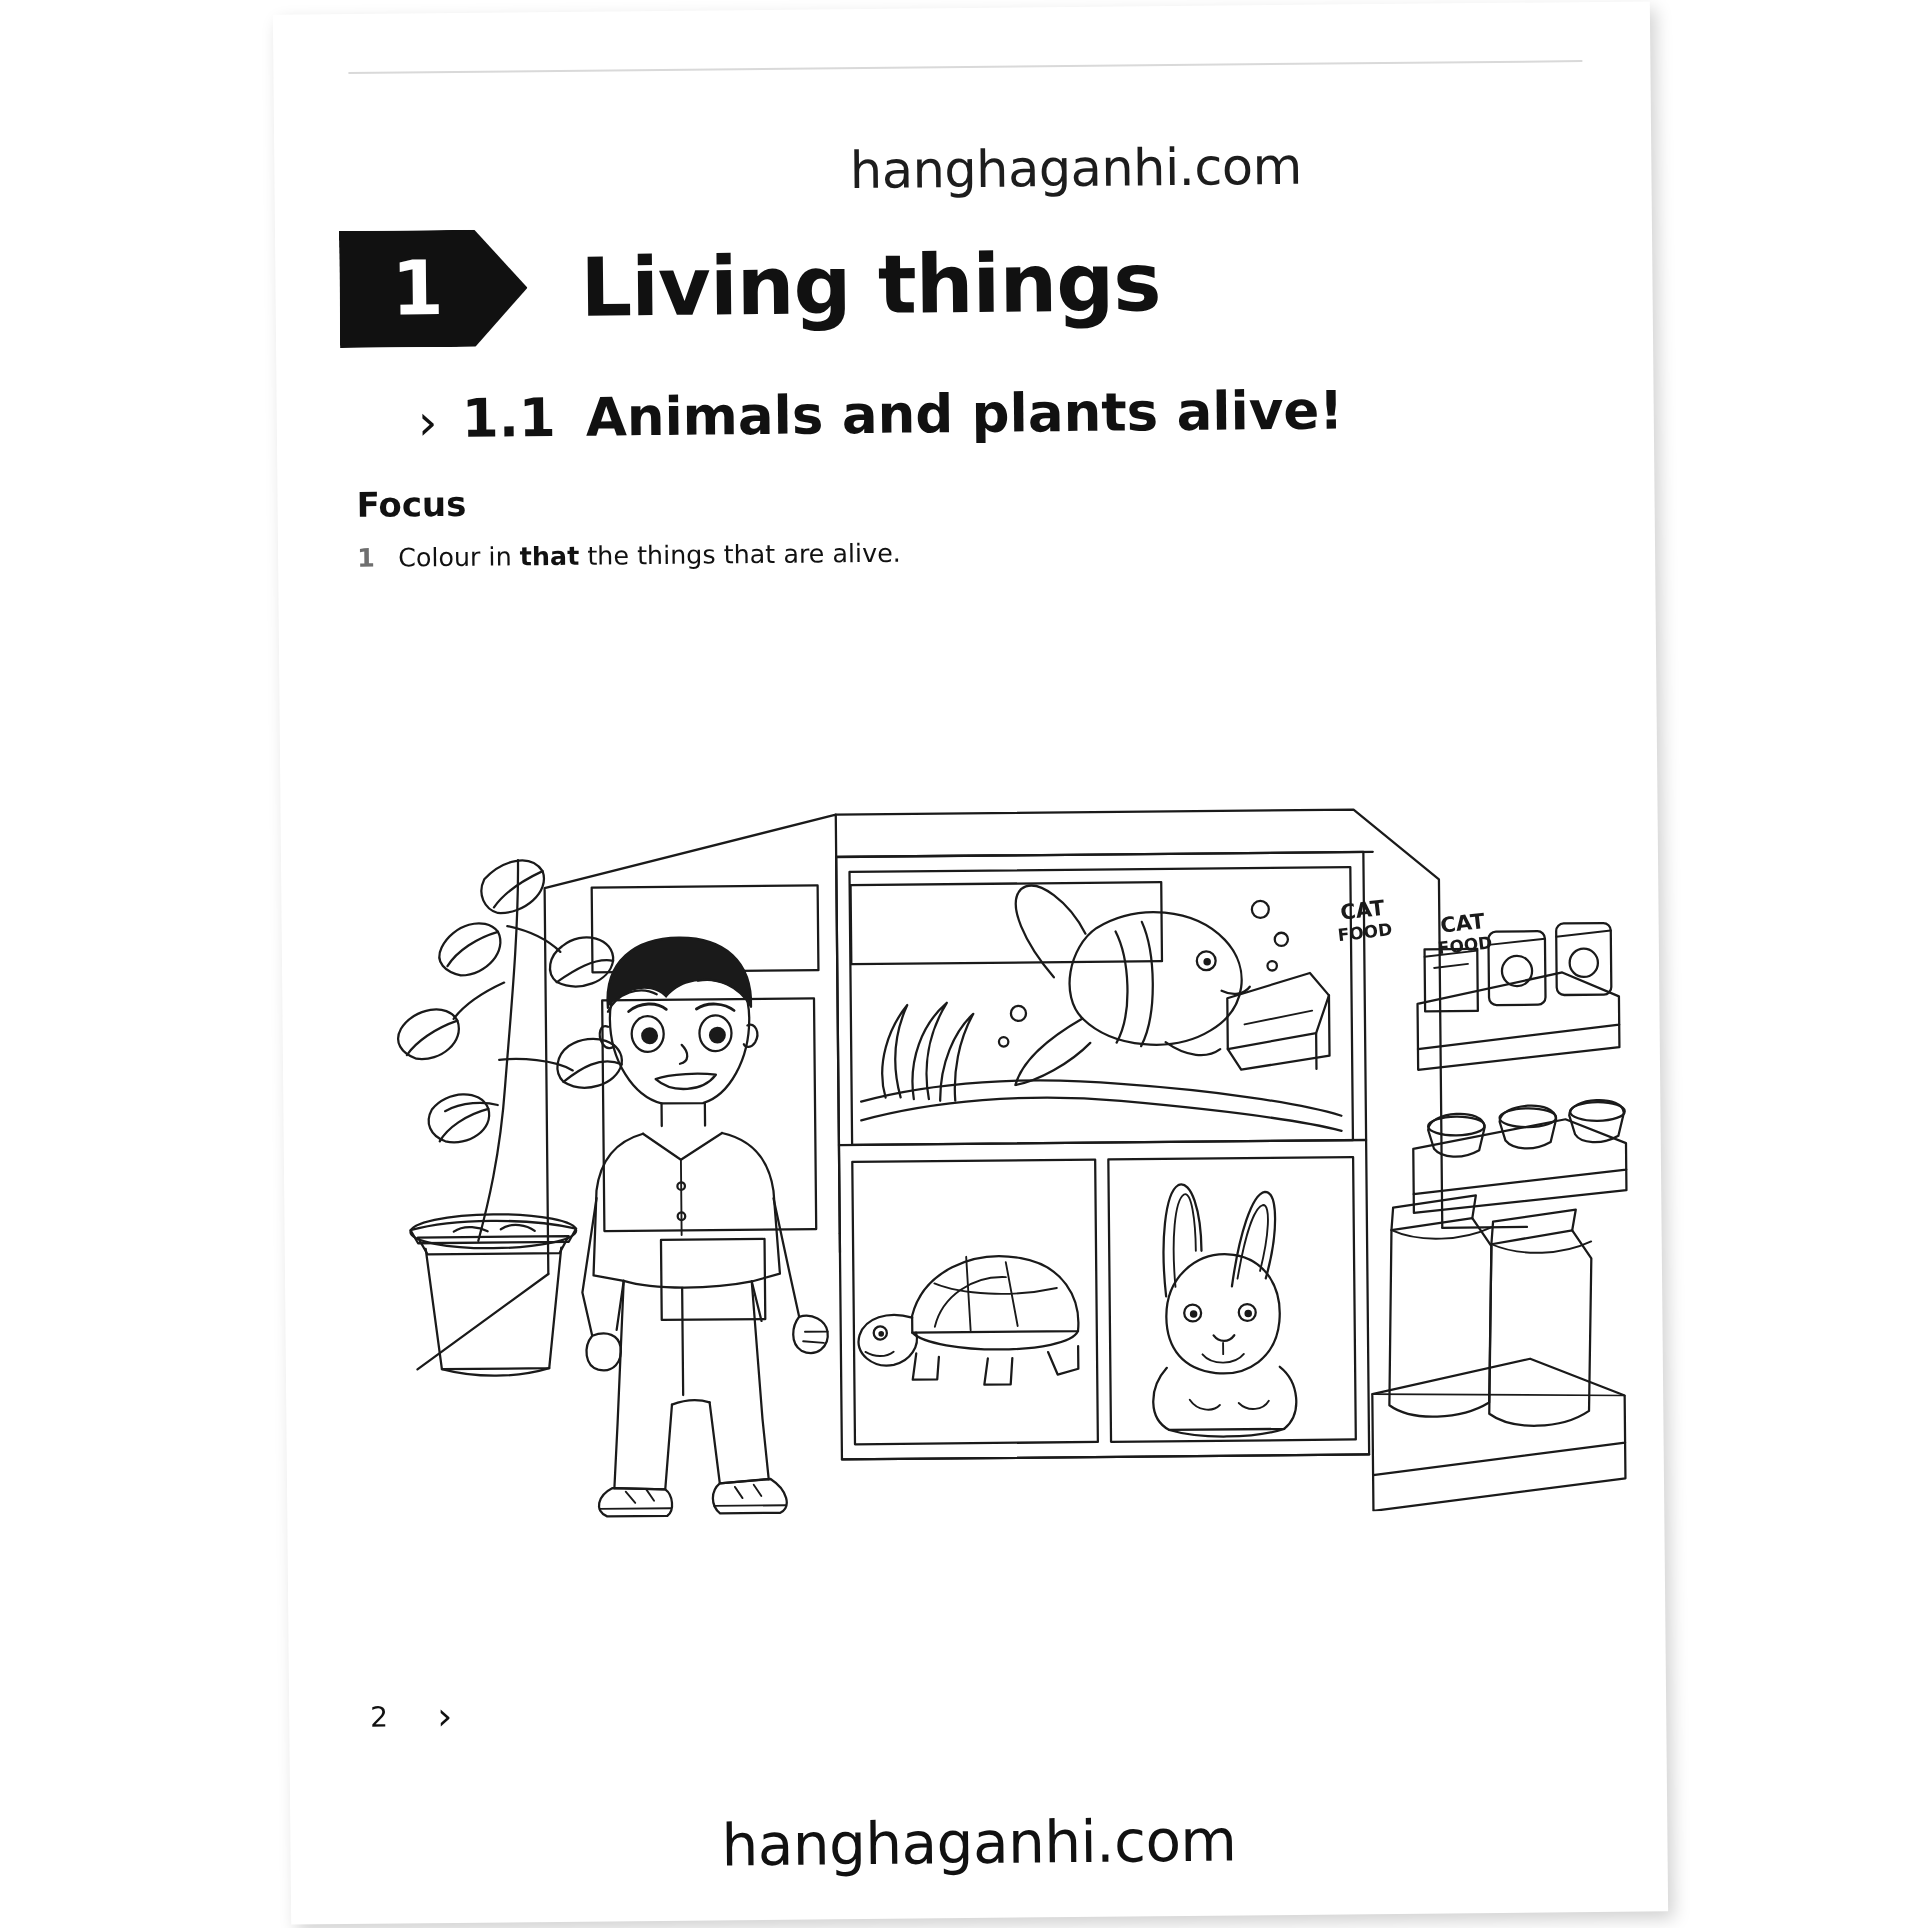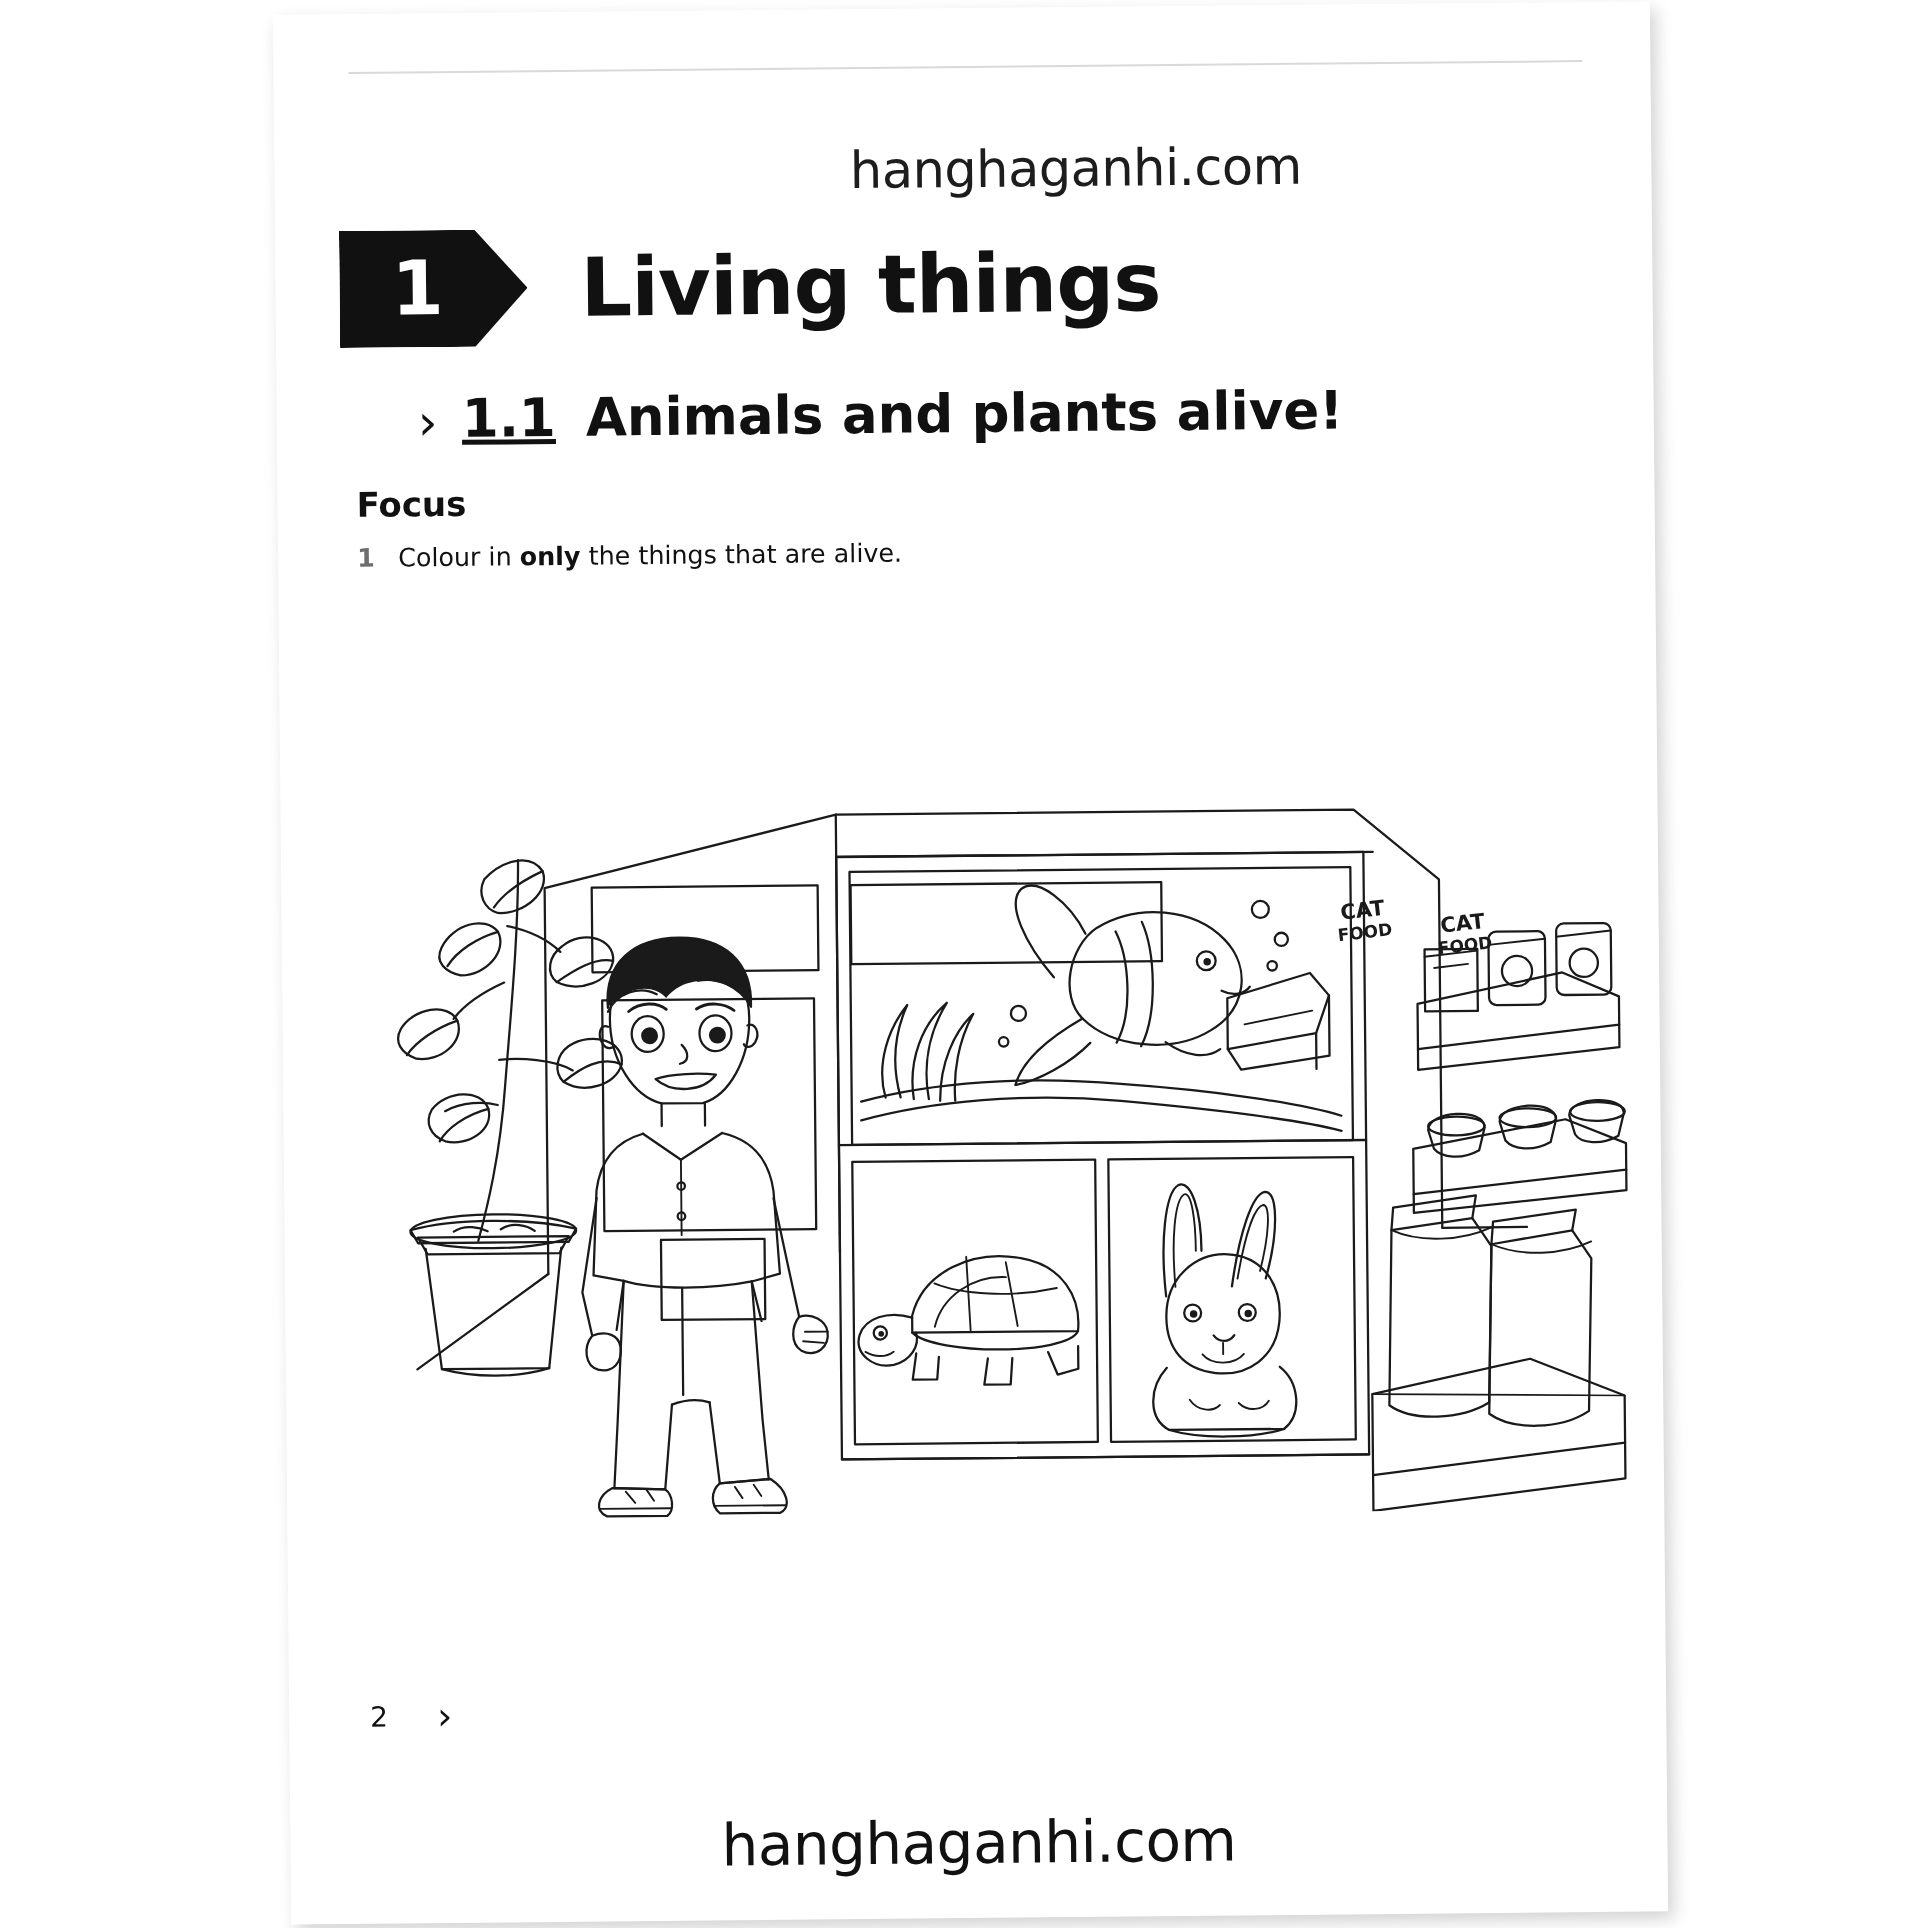--- a/index.html
+++ b/index.html
@@ -131,21 +131,20 @@
     font-family: "DejaVu Sans", sans-serif;
     position: relative;
     top: 1.9px;
   }
 
   .section-number {
     font-size: 53px;
     font-weight: 600;
     font-family: "DejaVu Sans", sans-serif;
     margin-right: 30px;
-    text-decoration: underline;
   }
 
   .section-title {
     font-size: 53px;
     font-weight: 600;
     font-family: "DejaVu Sans", sans-serif;
     white-space: nowrap;
   }
 
   .focus-label {
@@ -234,21 +233,21 @@
       <div class="section-heading">
         <span class="section-chevron">›</span>
         <span class="section-number">1.1</span>
         <span class="section-title">Animals and plants alive!</span>
       </div>
 
       <div class="focus-label">Focus</div>
 
       <div class="task">
         <span class="task-number">1</span>
-        <span class="task-text"><span>Colour in </span><b>only</b><span> the things that are alive.</span></span>
+        <span class="task-text"><span>Colour in </span><b>that</b><span> the things that are alive.</span></span>
       </div>
 
       <div class="illustration">
         <svg viewBox="0 0 1400 1000" width="1318" height="942" fill="none" stroke="#1a1a1a" stroke-width="2.4" stroke-linecap="round" stroke-linejoin="round">
 
           <path d="M250 740 L 250 330 L 560 255 L 560 700"></path>
           <path d="M250 740 L 110 840"></path>
           <path d="M560 255 L 1110 255 L 1200 330 L 1200 700"></path>
           <path d="M1200 700 L 1290 700"></path>
           <path d="M560 700 L 560 720"></path>

